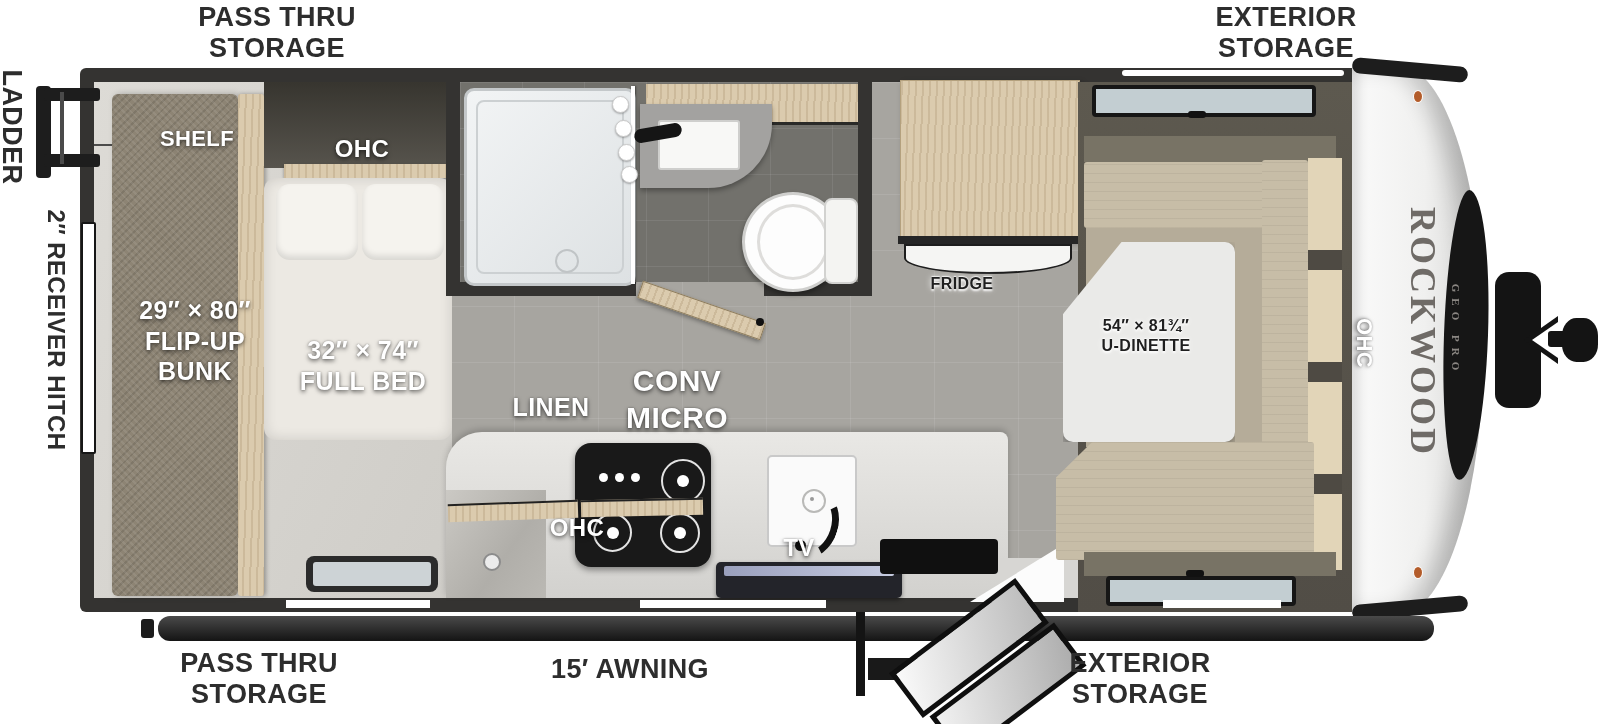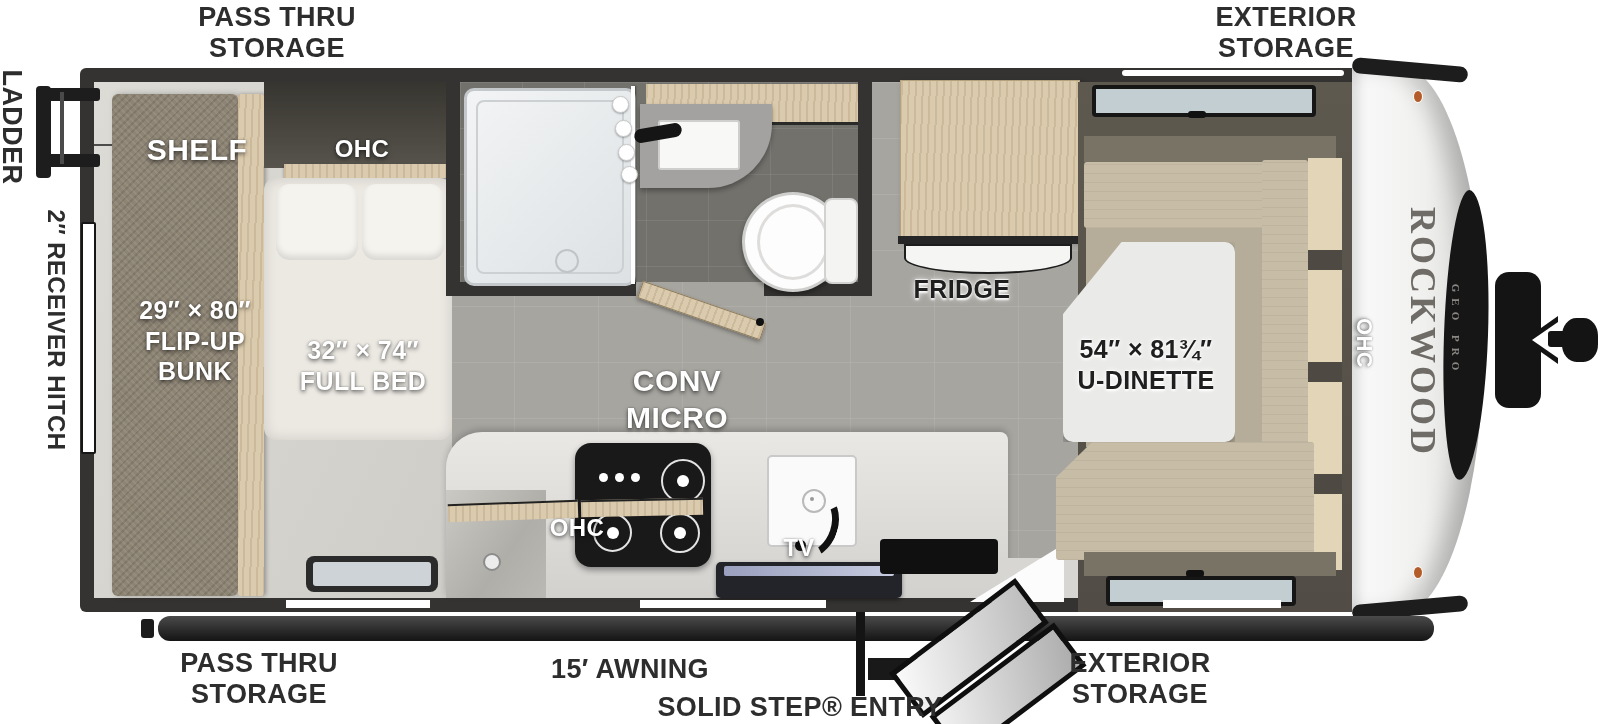--- a/index.html
+++ b/index.html
@@ -6,21 +6,21 @@
   #canvas{position:relative;width:1600px;height:724px;background:#fff;overflow:hidden;
           font-family:"Liberation Sans",sans-serif;}
   .abs{position:absolute;}
   
   .lbl{position:absolute;font-weight:800;color:#2d2d2d;text-align:center;line-height:1.16;
        letter-spacing:.4px;white-space:pre-line;font-size:27px;}
   .wlbl{position:absolute;font-weight:800;color:#ffffff;text-align:center;line-height:1.22;
         letter-spacing:.4px;white-space:pre-line;font-size:24px;
         text-shadow:0 2px 4px rgba(0,0,0,.55),0 0 2px rgba(0,0,0,.35);}
   .blbl{position:absolute;font-weight:800;color:#1f1f1f;text-align:center;line-height:1.22;
-        letter-spacing:.4px;white-space:pre-line;font-size:25px;
+        letter-spacing:.4px;white-space:pre-line;font-size:16px;
         text-shadow:0 0 6px #fff,0 2px 2px rgba(255,255,255,.9),0 -1px 1px rgba(255,255,255,.8);}
   .rot90{transform:rotate(90deg);}
   
   .wall{background:var(--wall,#343331);}
   .tiles{background-color:var(--floor_main,#a7a5a0);
          background-image:linear-gradient(rgba(255,255,255,.09) 1px,transparent 1px),
                           linear-gradient(90deg,rgba(255,255,255,.09) 1px,transparent 1px);
          background-size:84px 56px;}
   .btiles{background-color:var(--bath_floor,#72716c);
           background-image:linear-gradient(rgba(255,255,255,.08) 1px,transparent 1px),
@@ -218,37 +218,37 @@
 
   <div class="lbl" style="left:157px;top:2px;width:240px;">PASS THRU
 STORAGE</div>
   <div class="lbl" style="left:1166px;top:2px;width:240px;">EXTERIOR
 STORAGE</div>
   <div class="lbl rot90" style="left:-62px;top:113px;width:150px;height:28px;">LADDER</div>
   <div class="lbl rot90" style="left:-93px;top:317px;width:300px;height:26px;font-size:24px;">2″ RECEIVER HITCH</div>
   <div class="lbl" style="left:139px;top:648px;width:240px;">PASS THRU
 STORAGE</div>
   <div class="lbl" style="left:510px;top:654px;width:240px;">15′ AWNING</div>
-  <div class="lbl" style="left:640px;top:692px;width:320px;">SOLID STEP® ENTRY</div>
   <div class="lbl" style="left:1020px;top:648px;width:240px;">EXTERIOR
 STORAGE</div>
 
-  <div class="wlbl" style="left:117px;top:132px;width:160px;font-size:30px;">SHELF</div>
+  <div class="wlbl" style="left:117px;top:126px;width:160px;font-size:22px;">SHELF</div>
   <div class="wlbl" style="left:312px;top:134px;width:100px;">OHC</div>
   <div class="wlbl" style="left:95px;top:295px;width:200px;font-size:25px;">29″ × 80″
 FLIP-UP
 BUNK</div>
   <div class="wlbl" style="left:263px;top:335px;width:200px;font-size:25px;">32″ × 74″
 FULL BED</div>
+  <div class="wlbl" style="left:471px;top:392px;width:160px;font-size:25px;">LINEN</div>
   <div class="wlbl" style="left:597px;top:363px;width:160px;font-size:30px;">CONV
 MICRO</div>
   <div class="wlbl" style="left:527px;top:513px;width:100px;">OHC</div>
   <div class="wlbl" style="left:759px;top:533px;width:80px;">TV</div>
   <div class="blbl" style="left:892px;top:274px;width:140px;">FRIDGE</div>
-  <div class="blbl" style="left:1051px;top:316px;width:190px;margin-top:18px;">54″ × 81¾″
+  <div class="blbl" style="left:1051px;top:316px;width:190px;">54″ × 81¾″
 U-DINETTE</div>
   <div class="wlbl rot90" style="left:1322px;top:330px;width:84px;height:26px;font-size:22px;">OHC</div>
 
   <div class="abs rot90" style="left:1259px;top:312px;width:330px;height:40px;text-align:center;
               font-family:'Liberation Serif',serif;font-size:36px;font-weight:600;letter-spacing:3px;
               color:#6f6b67;">ROCKWOOD</div>
   <div class="abs rot90" style="left:1374px;top:322px;width:160px;height:16px;text-align:center;
               font-family:'Liberation Serif',serif;font-size:11px;font-weight:600;letter-spacing:6px;
               color:#8b8783;">GEO PRO</div>
 </div>

